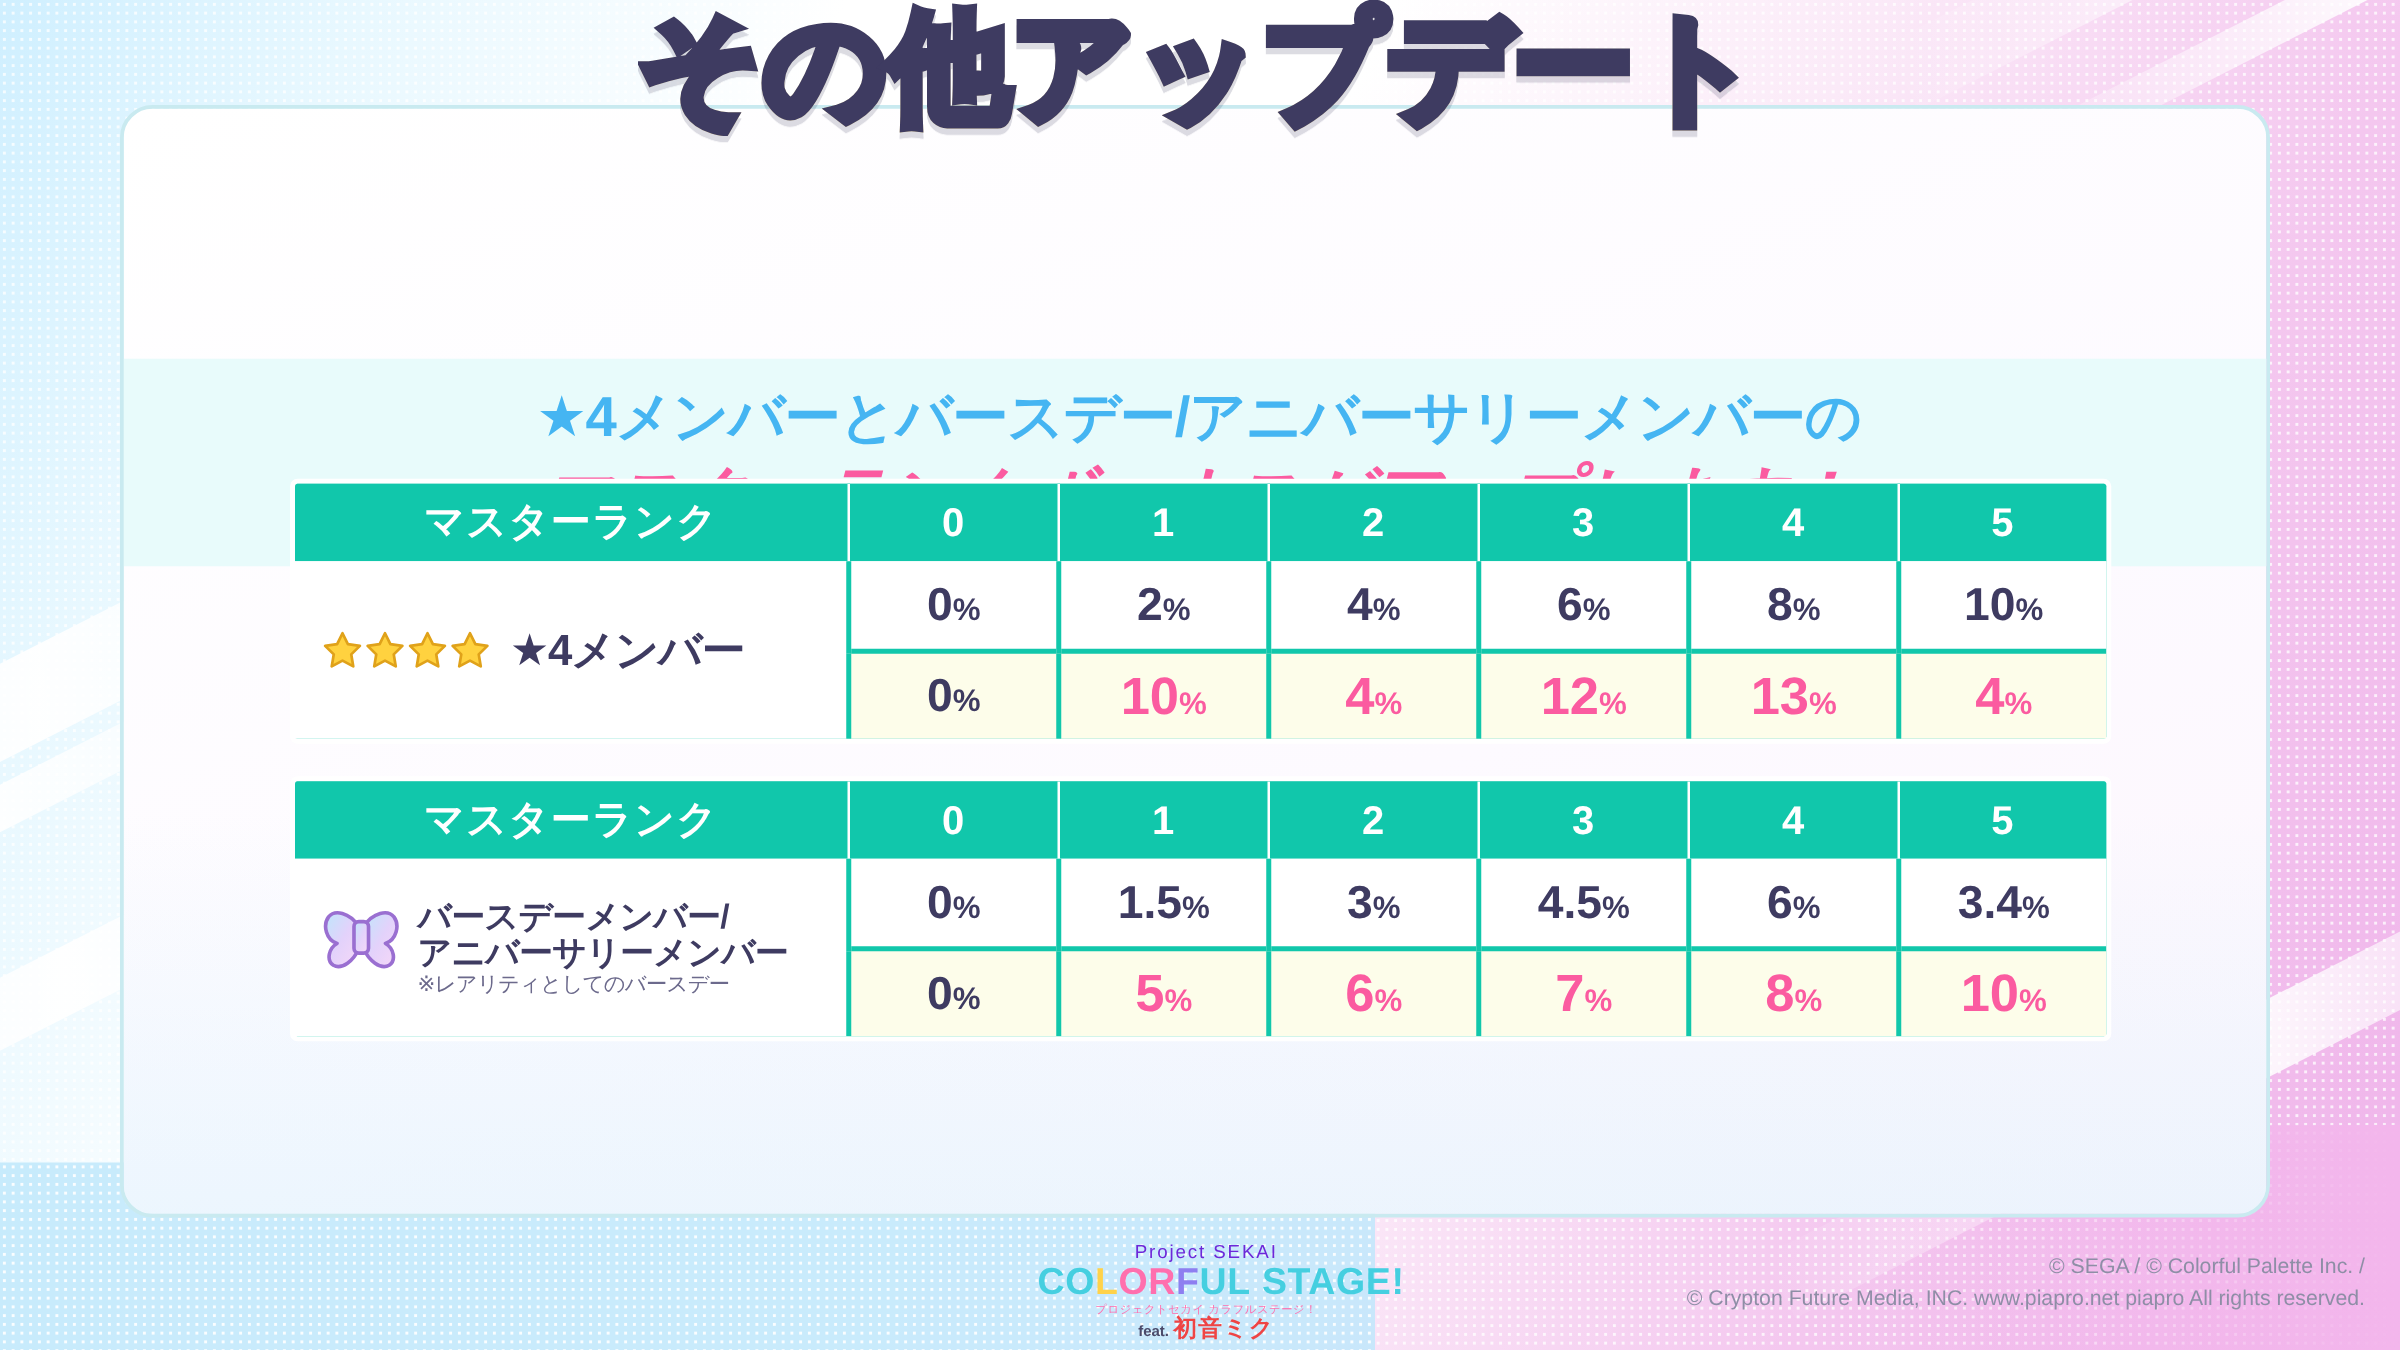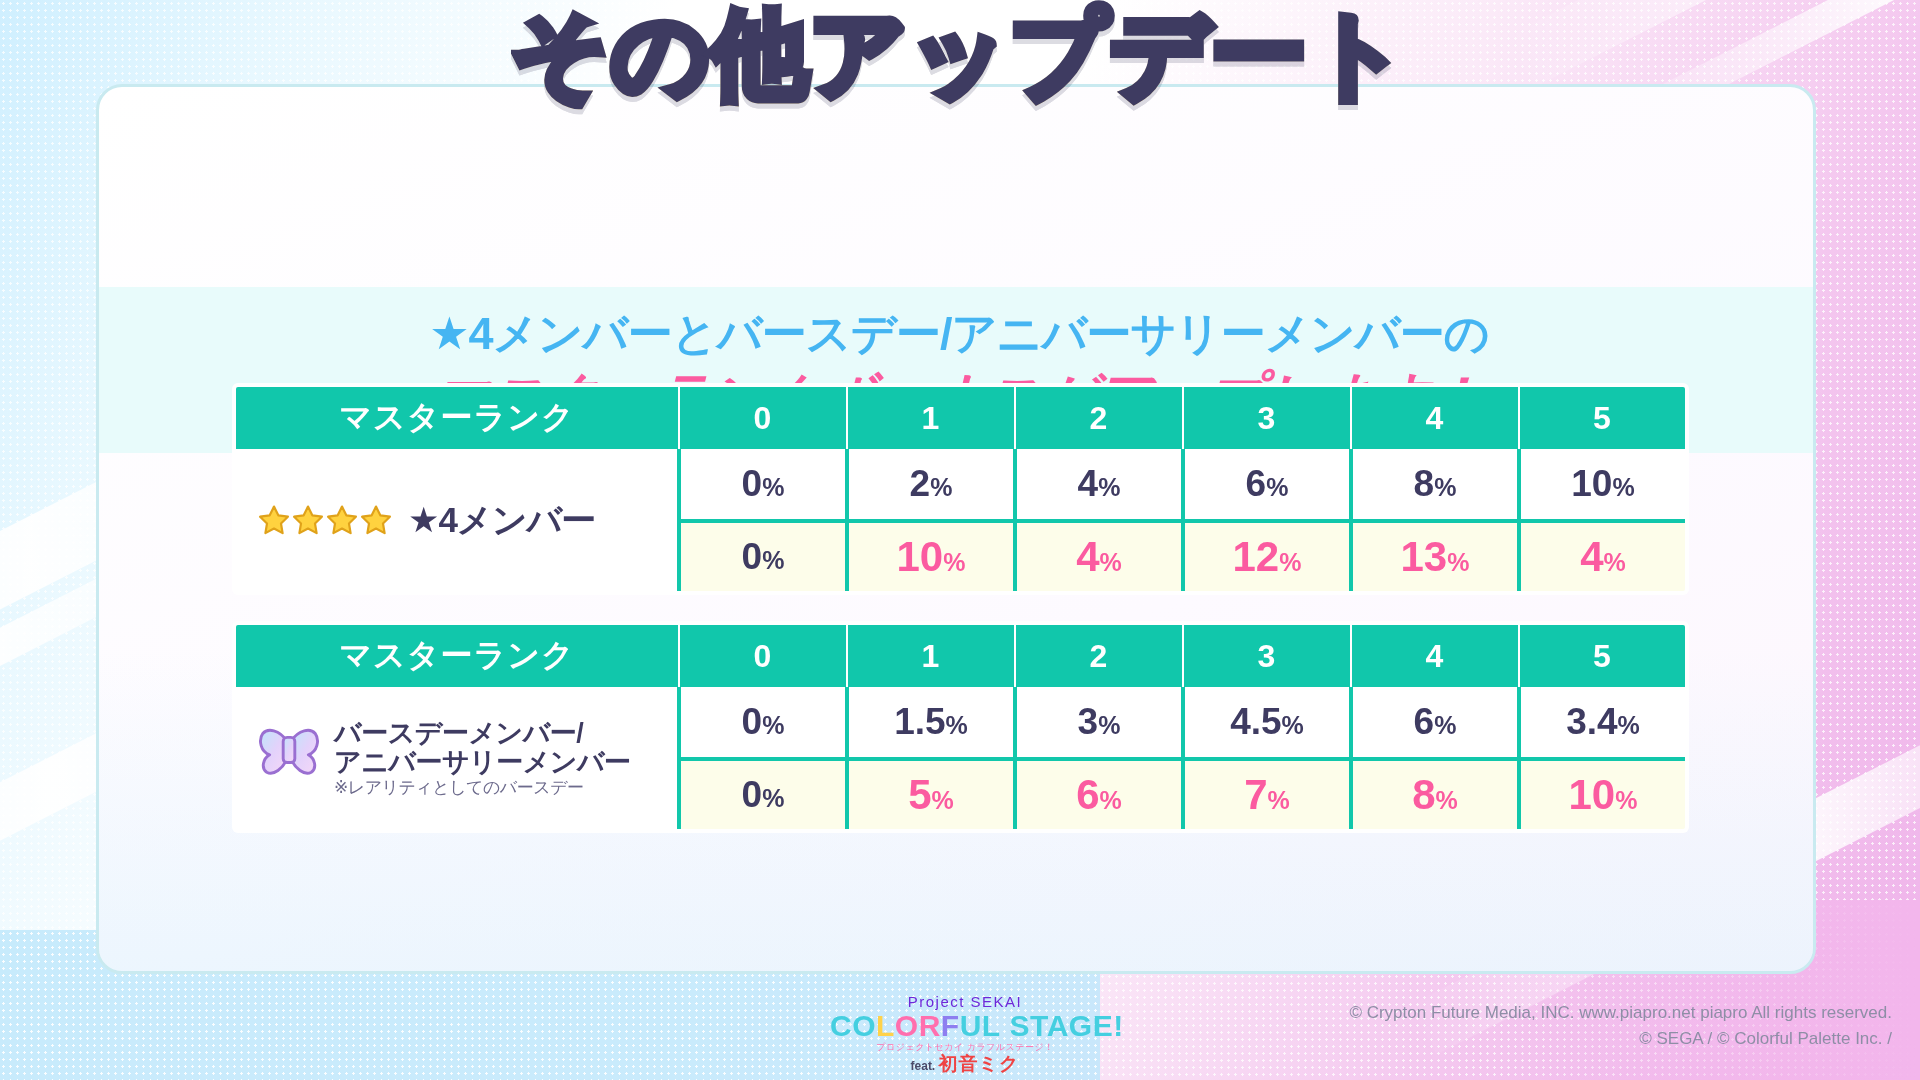--- a/index.html
+++ b/index.html
@@ -414,17 +414,17 @@
       <span>C</span><span>O</span><span>L</span><span>O</span><span>R</span><span>F</span><span>U</span><span>L</span><span>&nbsp;</span><span>S</span><span>T</span><span>A</span><span>G</span><span>E</span><span style="color:#45cfe0">!</span>
     </div>
     <div class="logo-sub">プロジェクトセカイ カラフルステージ！</div>
     <div class="logo-feat">
       <span>feat.</span>
       <span class="logo-miku">初音ミク</span>
     </div>
   </div>
 
   <div class="copyright">
+    <div>© SEGA / © Colorful Palette Inc. /</div>
     <div>© Crypton Future Media, INC. www.piapro.net piapro All rights reserved.</div>
-    <div>© SEGA / © Colorful Palette Inc. /</div>
   </div>
 
 </div>
 
 </body></html>

